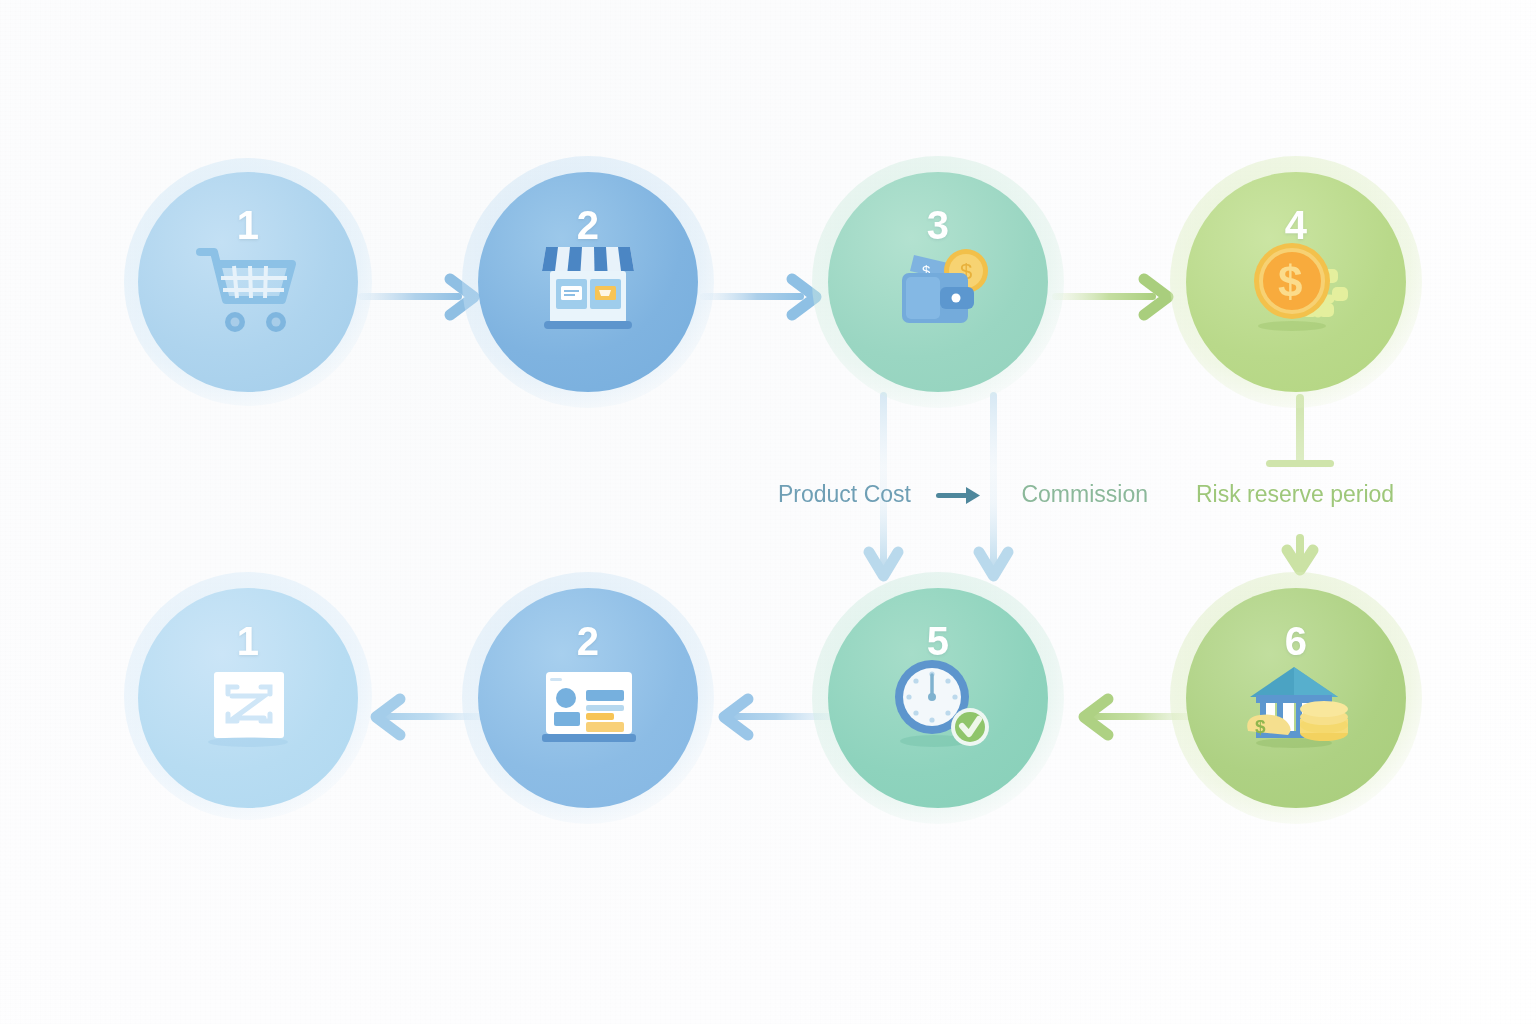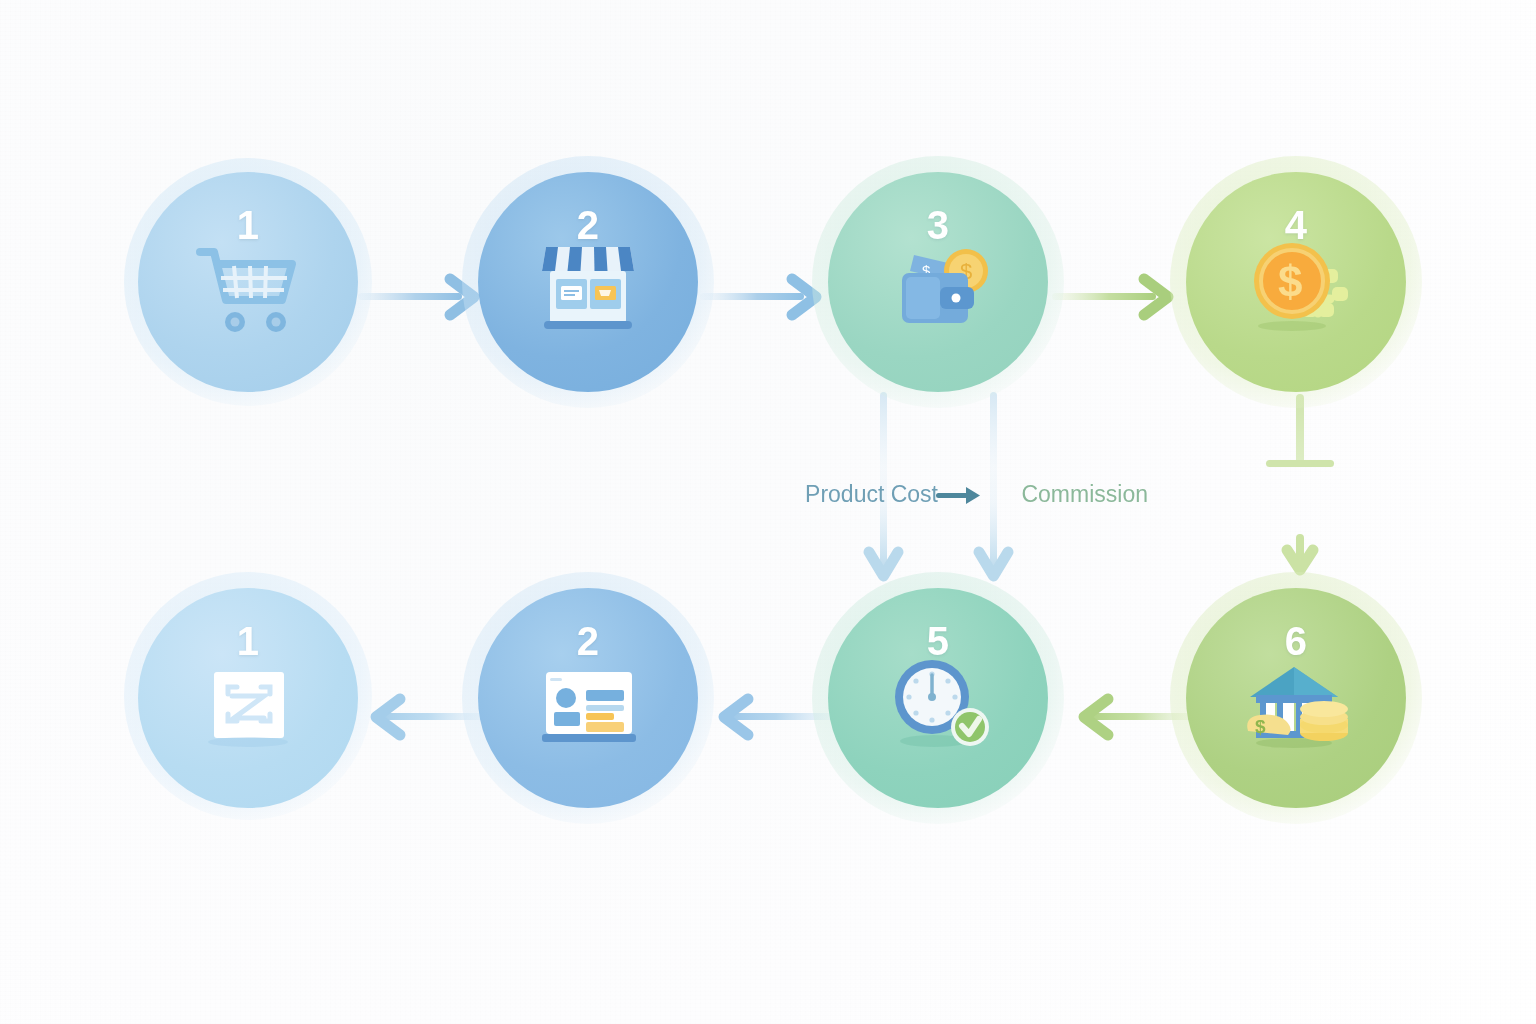--- a/index.html
+++ b/index.html
@@ -68,21 +68,21 @@
 
   
   .conn { position: absolute; }
   .conn svg { display:block; overflow: visible; }
 
   .edgelabel {
     position: absolute;
     font-size: 23px;
     line-height: 1.45;
     font-weight: 400;
-    text-align: right;
+    text-align: left;
   }
 </style>
 </head>
 <body>
 
 <div id="canvas">
   <div id="grain"></div>
 
   <div class="conn" style="left:358px; top:272px;">
     <svg width="140" height="50" viewBox="0 0 140 50">
@@ -417,14 +417,15 @@
 
   <div class="conn" style="left:936px; top:484px;">
     <svg width="52" height="24" viewBox="0 0 52 24">
       <rect x="0" y="9" width="32" height="5" rx="2.5" fill="#4e879c"></rect>
       <path d="M30 3 L44 11.5 L30 20 Z" fill="#4e879c"></path>
     </svg>
   </div>
 
   <div class="edgelabel" style="left:978px; top:478px; width:170px; color:#8bb89a; text-align:right;">Commission</div>
 
+  <div class="edgelabel" style="left:1196px; top:478px; width:200px; color:#9ec77a;">Risk reserve period</div>
 
 </div>
 
 </body></html>

